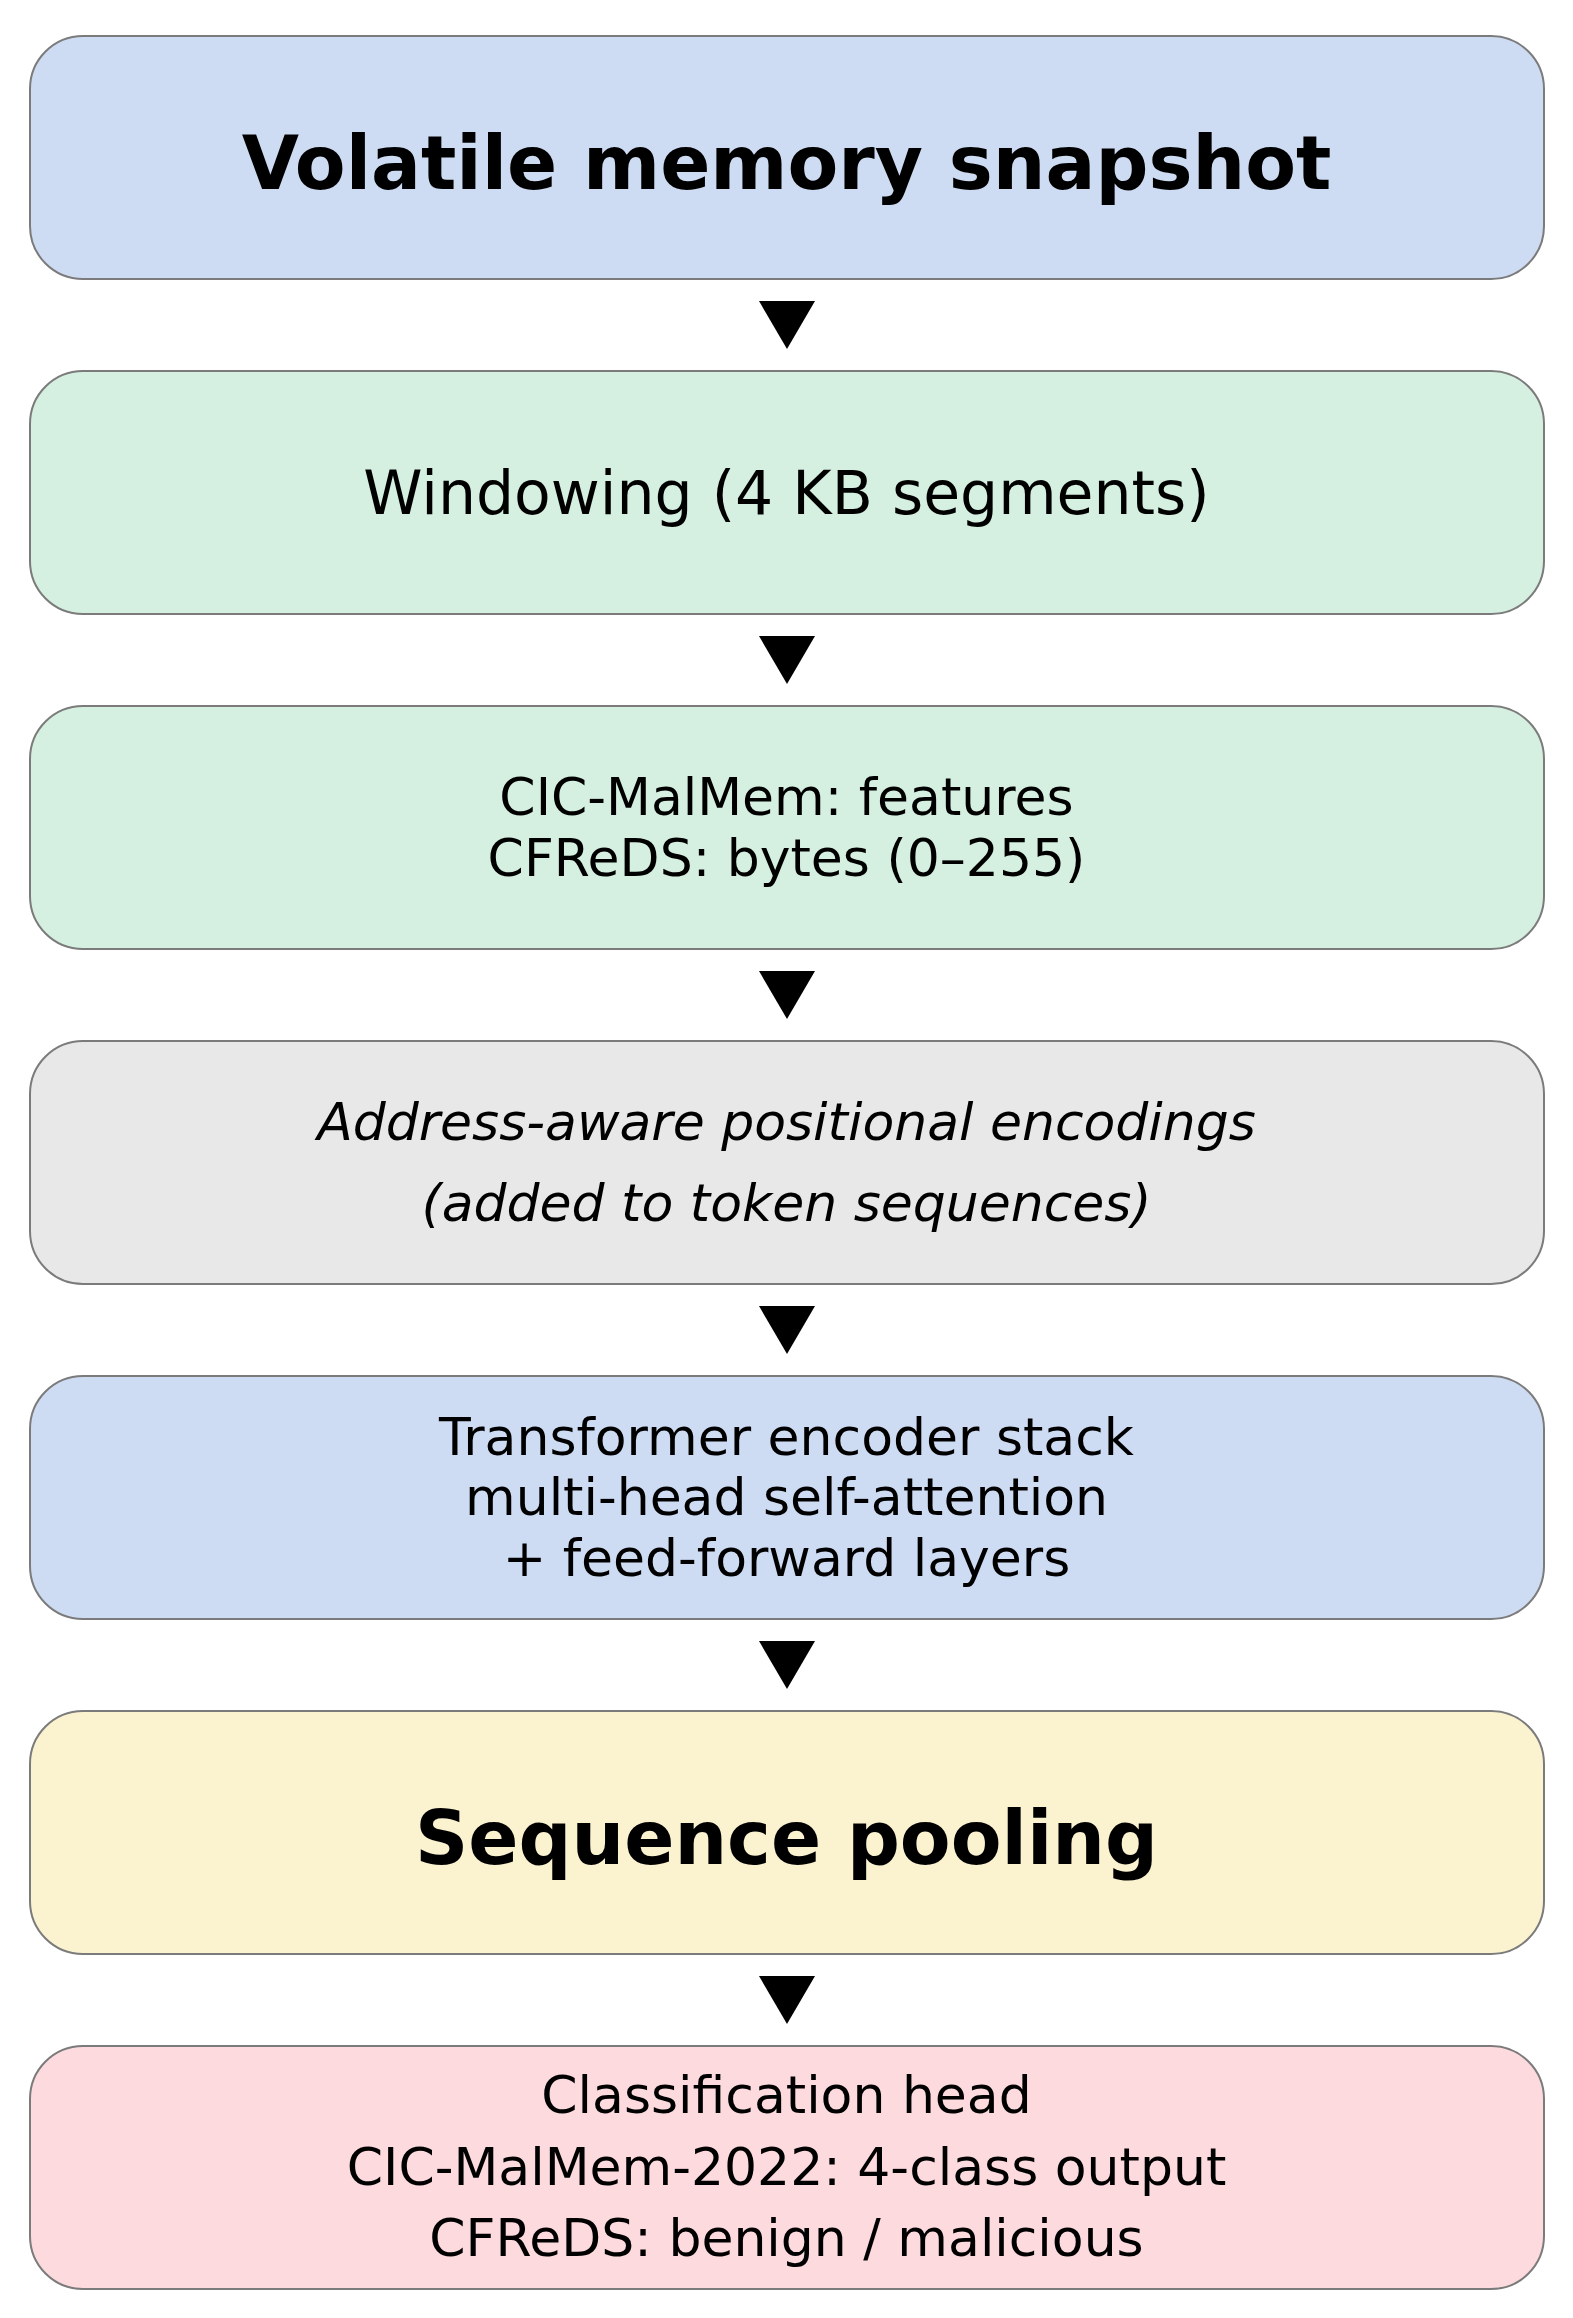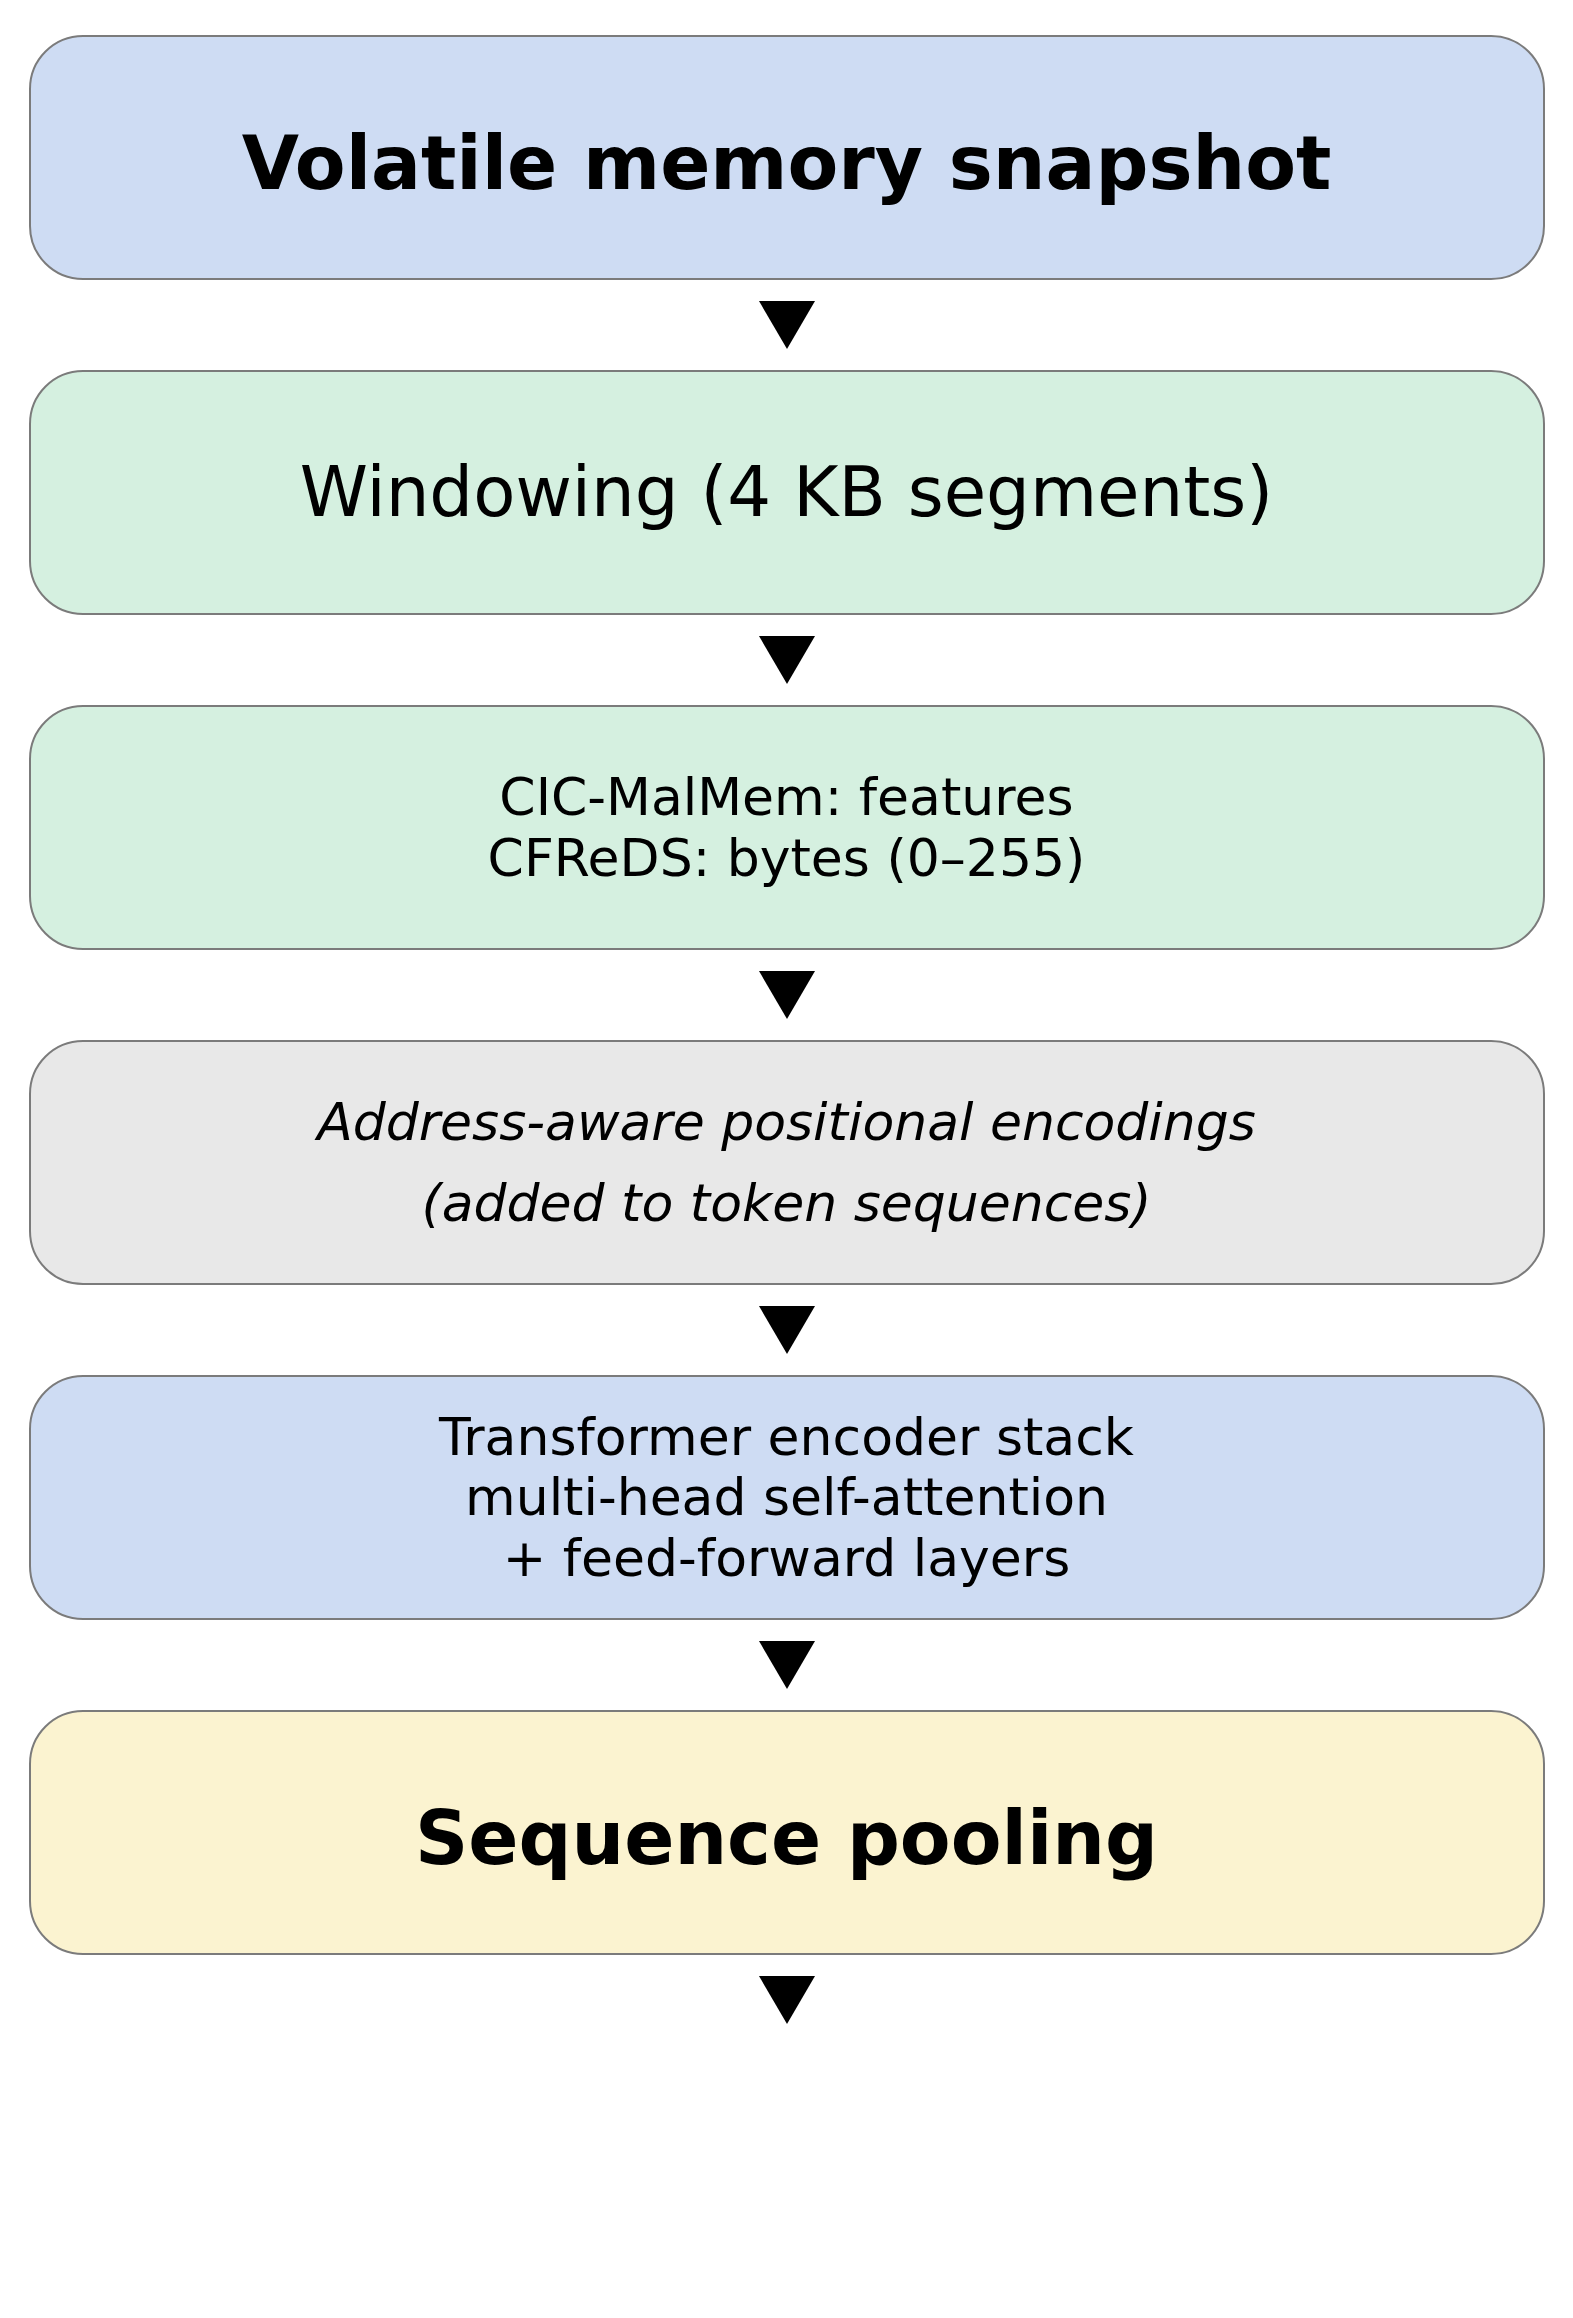--- a/index.html
+++ b/index.html
@@ -37,21 +37,21 @@
   .line {
     white-space: pre;
   }
   .node-title .line {
     font-size: 74px;
     font-weight: 700;
     line-height: 1.15;
     margin-top: 13px;
   }
   .node-single .line {
-    font-size: 69px;
+    font-size: 60px;
     line-height: 1.2;
   }
   .node-multi .line {
     font-size: 52px;
     line-height: 1.16;
   }
   .node-spread .line {
     font-size: 52px;
     line-height: 1.55;
     font-style: italic;
@@ -125,15 +125,20 @@
   </div>
 
   <div class="node node-title" style="background-color: rgb(251, 243, 208);">
     <div class="line">Sequence pooling</div>
   </div>
 
   <div class="connector">
     <div class="tri"></div>
   </div>
 
+  <div class="node node-multi-spread" style="background-color: rgb(252, 218, 222);">
+    <div class="line">Classification head</div>
+    <div class="line">CIC-MalMem-2022: 4-class output</div>
+    <div class="line">CFReDS: benign / malicious</div>
+  </div>
 
 </div>
 
 
 </body></html>

